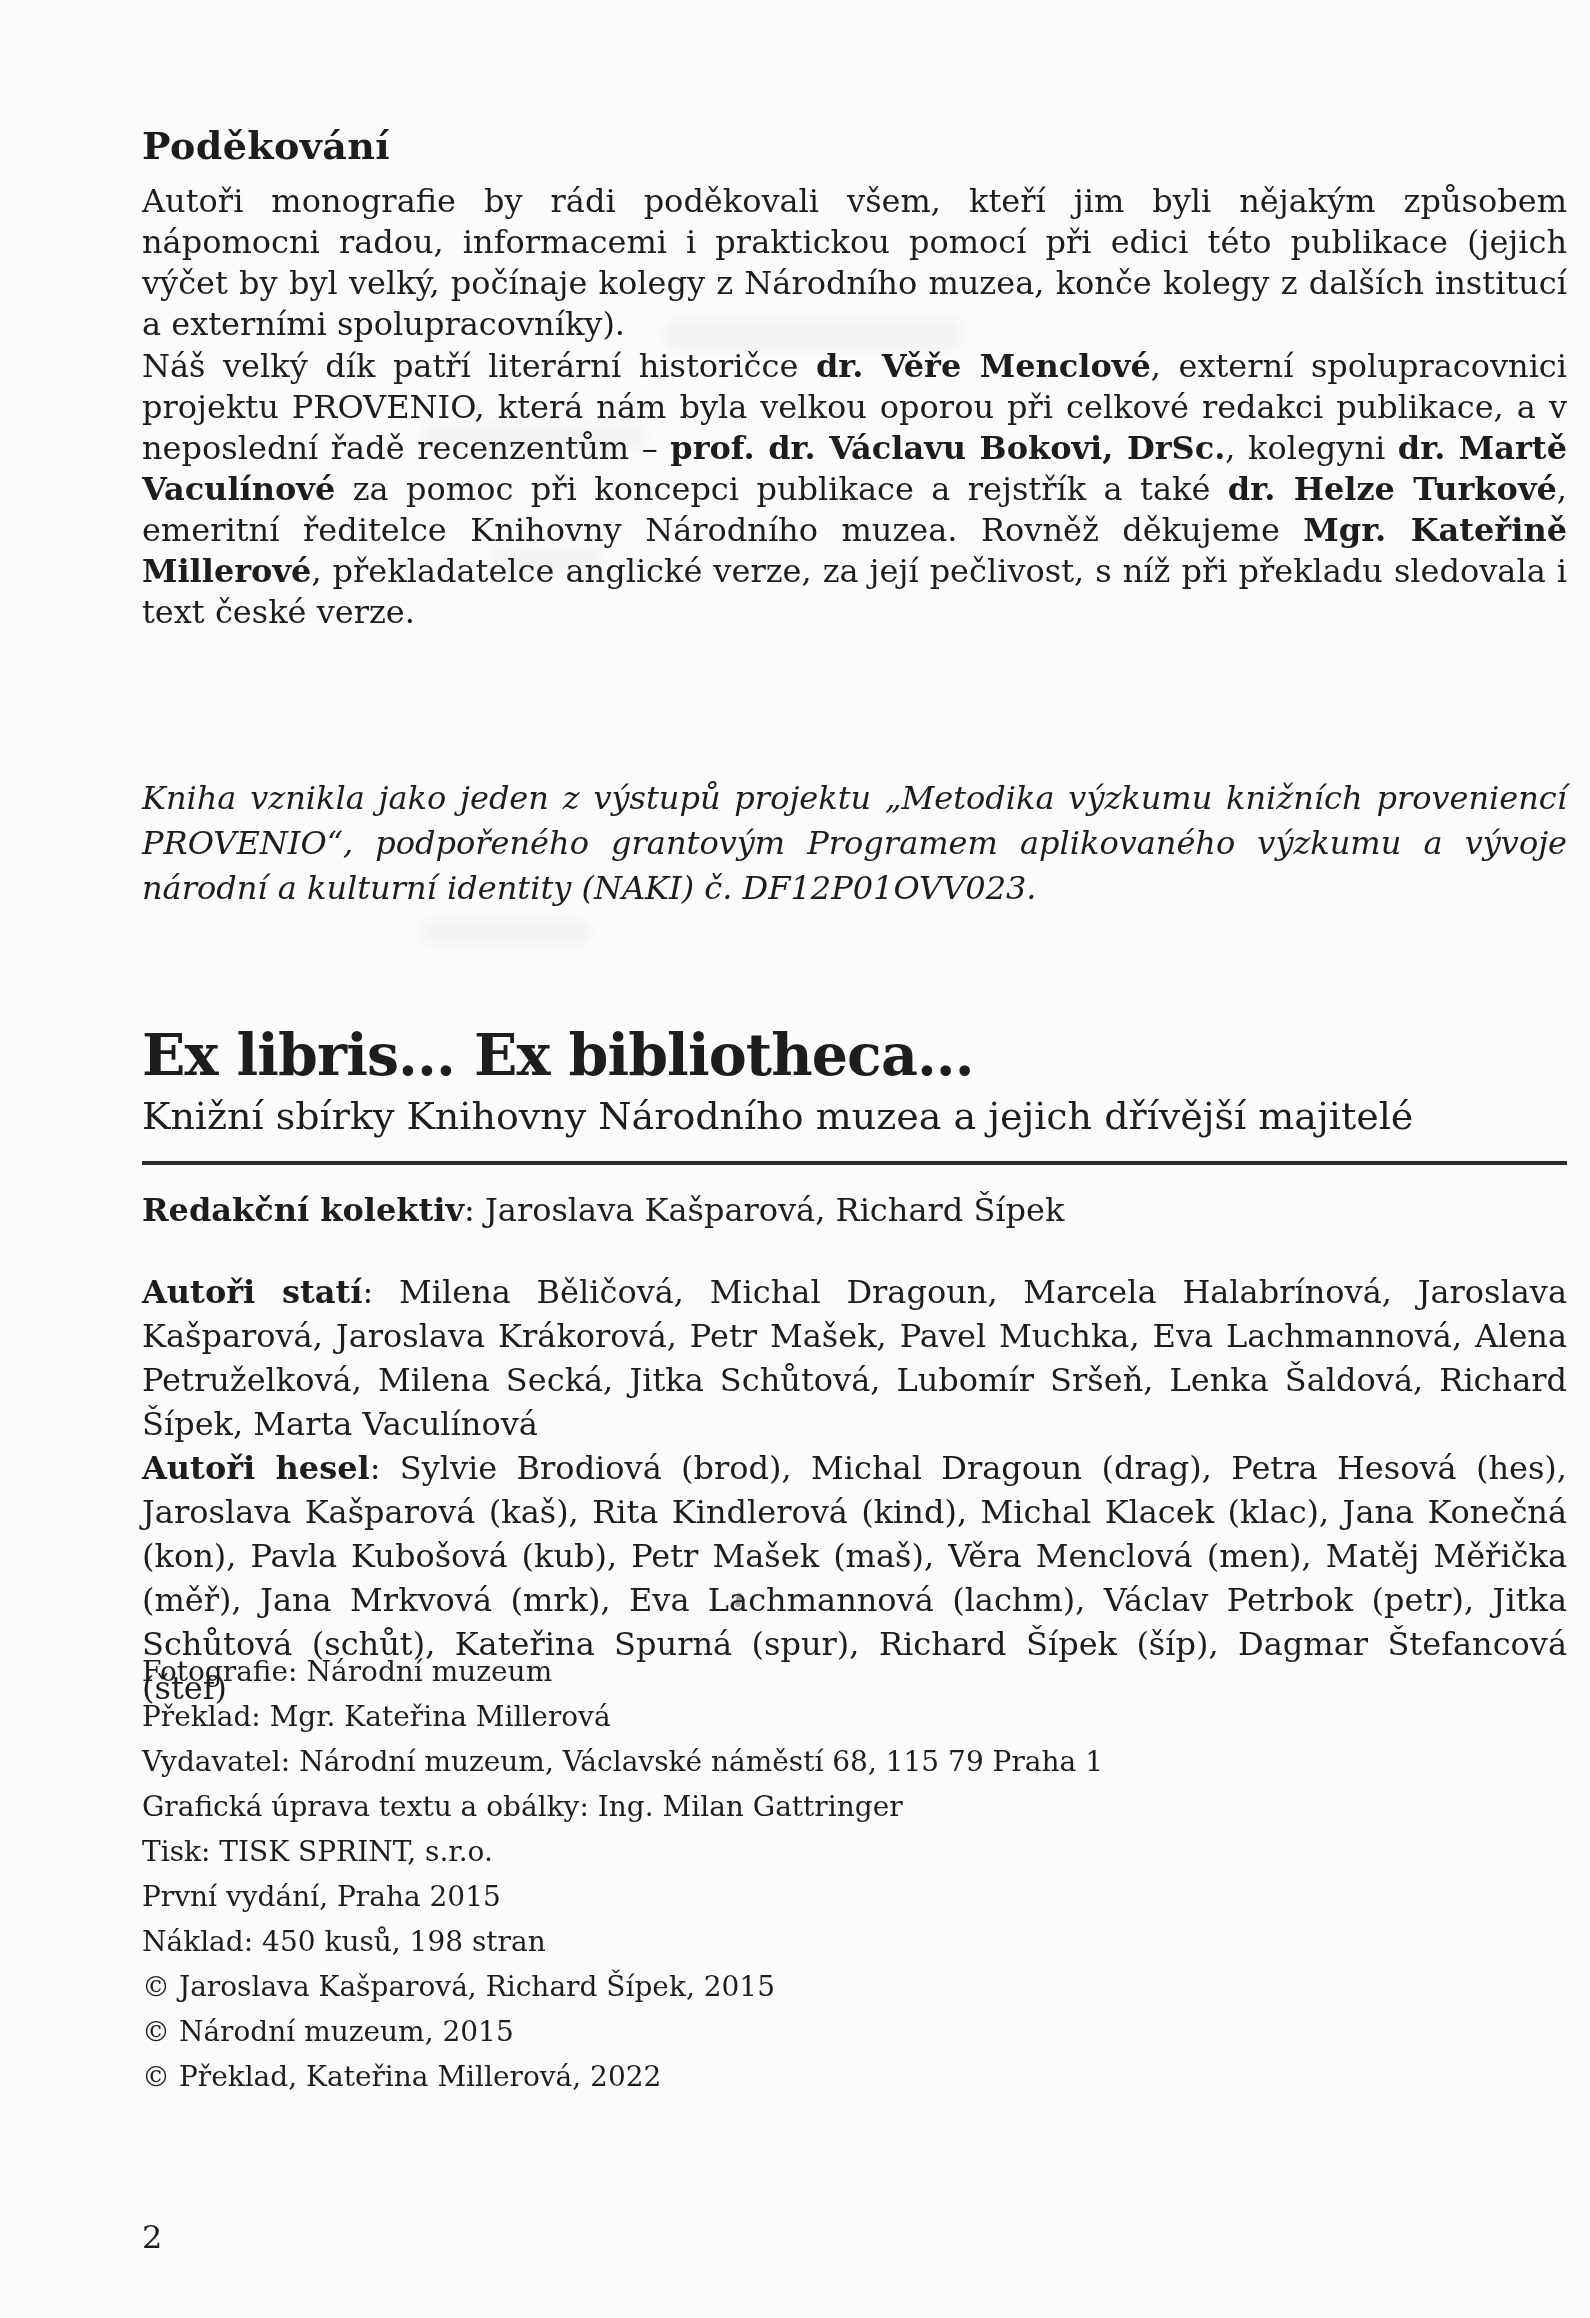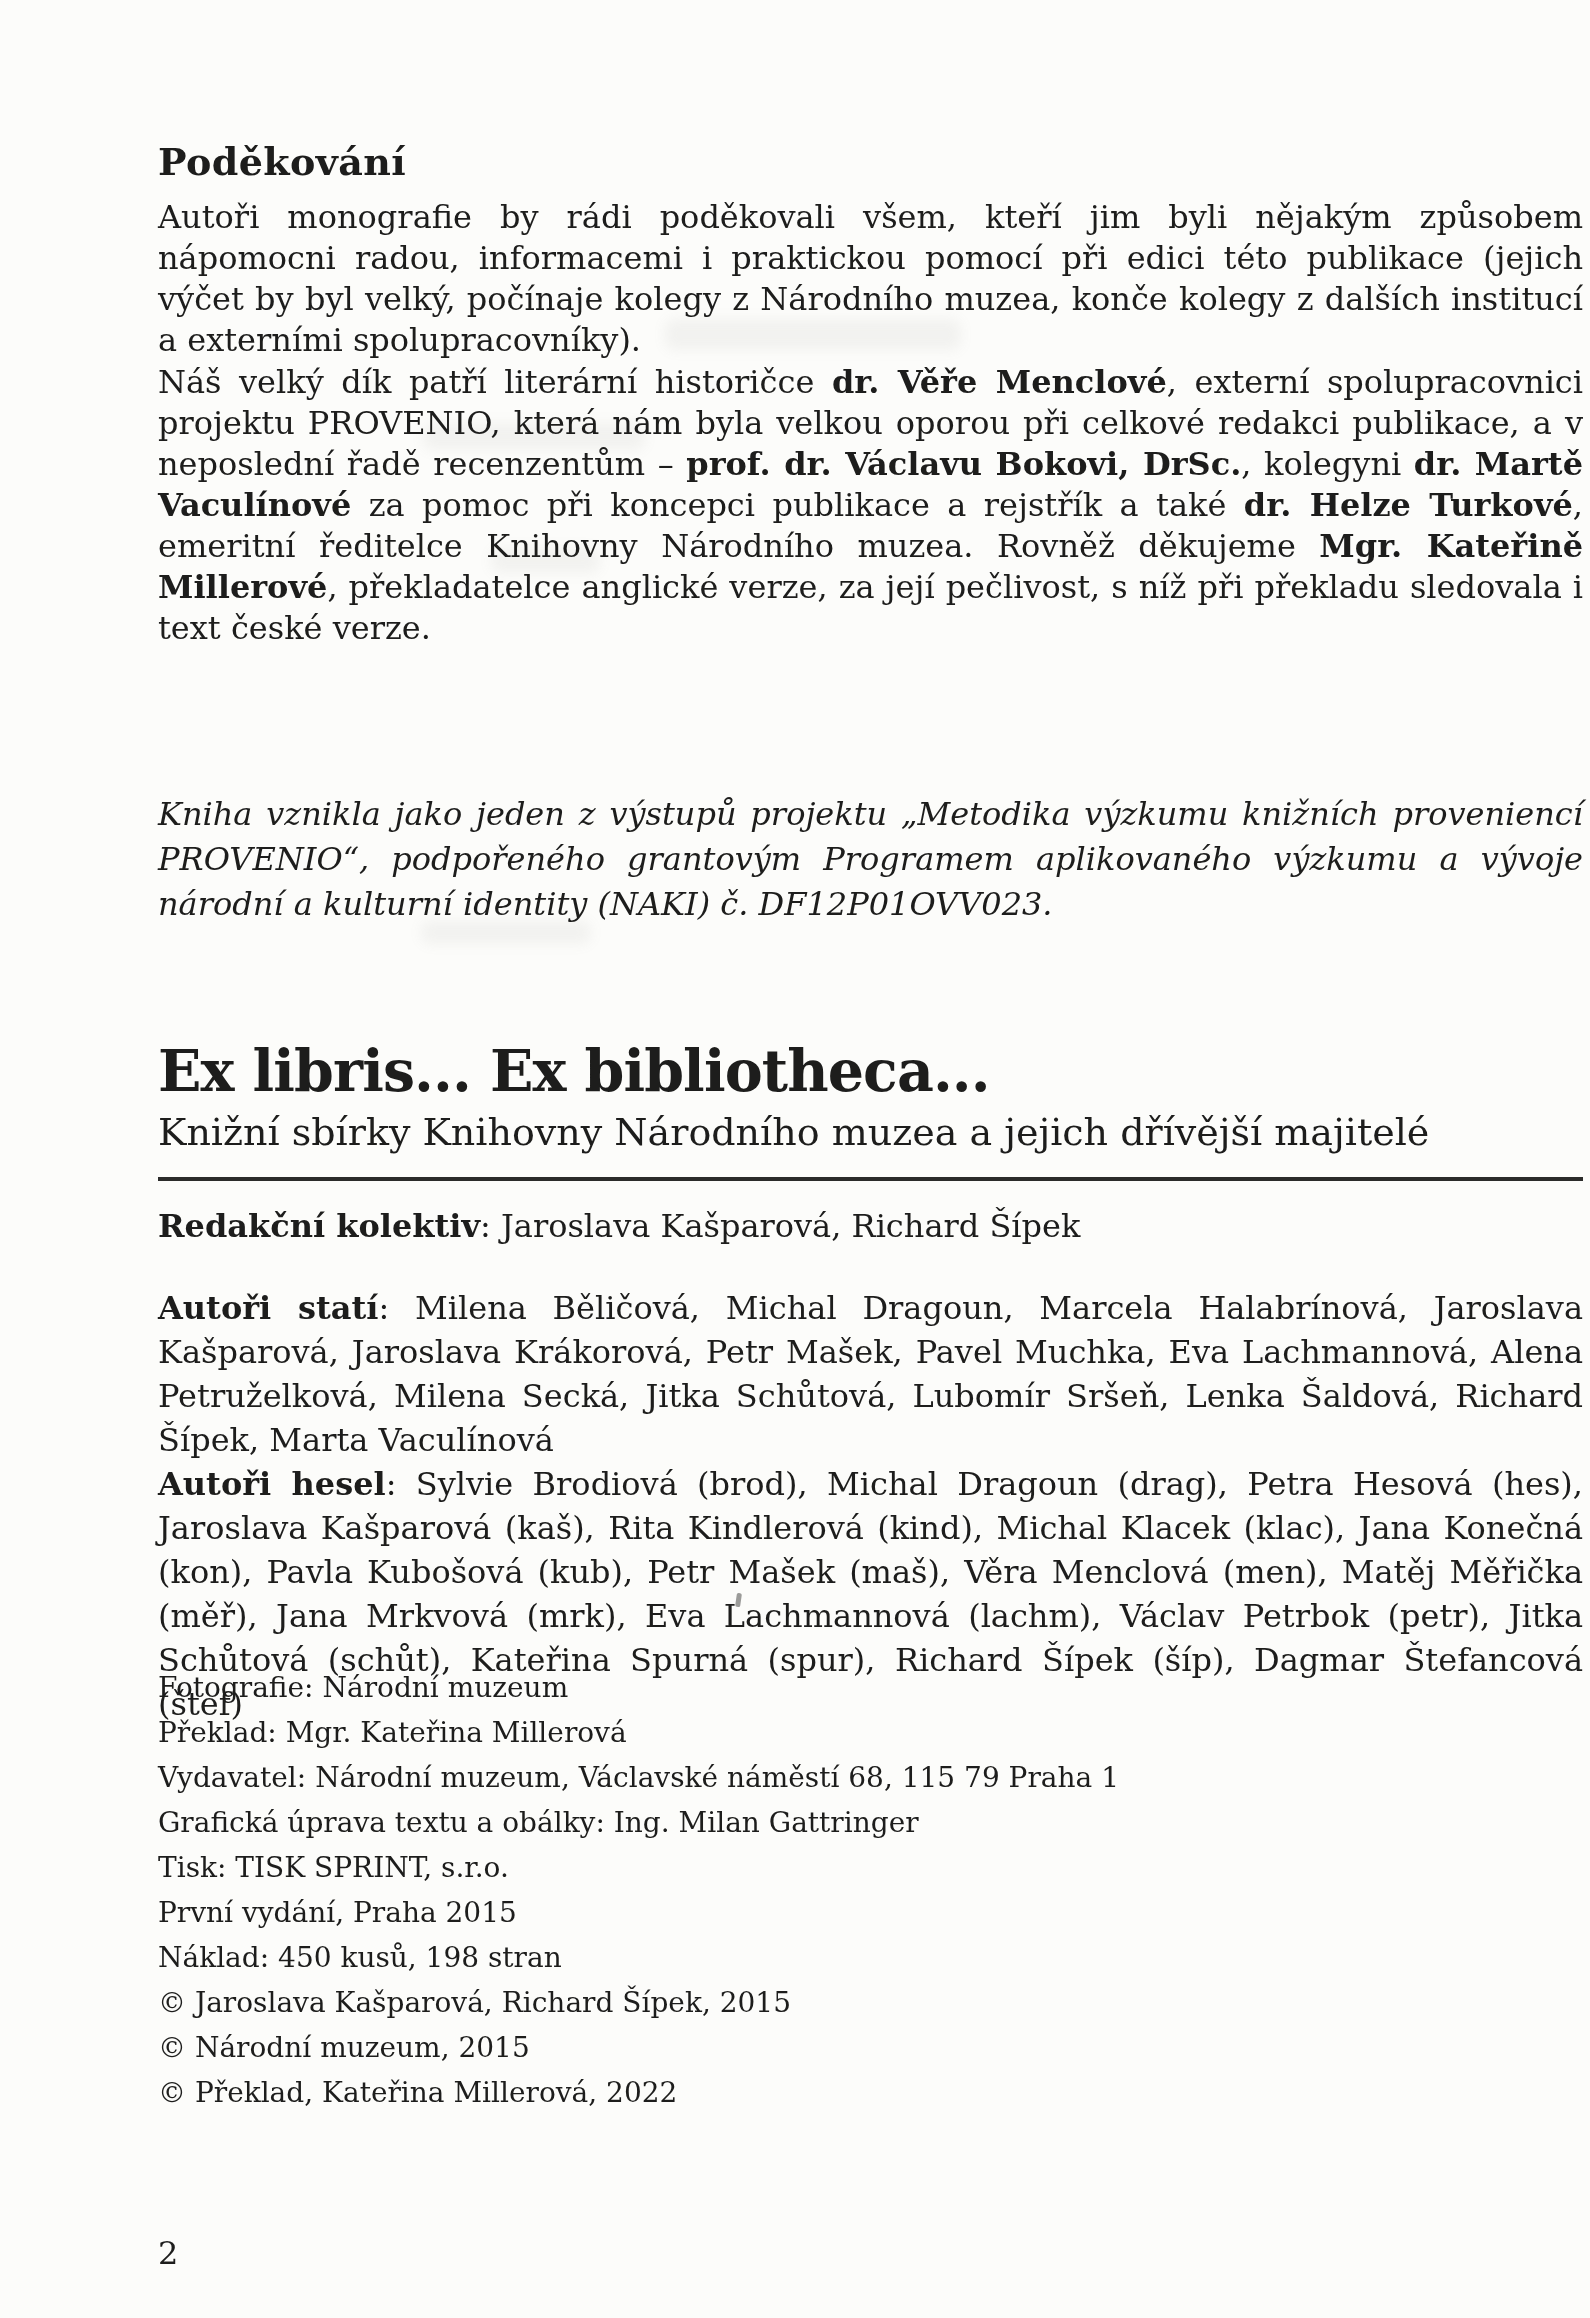--- a/index.html
+++ b/index.html
@@ -16,21 +16,21 @@
     background: #fcfcfa;
     overflow: hidden;
     font-family: "DejaVu Serif", serif;
     color: #1d1d1c;
   }
   .page * { box-sizing: border-box; }
   .abs {
     position: absolute;
     left: 142px;
     width: 1425px;
-    margin: 16px;
+    margin: 0;
   }
   
   .ack-heading {
     top: 125px;
     font-size: 38px;
     font-weight: bold;
     line-height: 1.1;
     letter-spacing: 0.4px;
   }
   .body-para {

